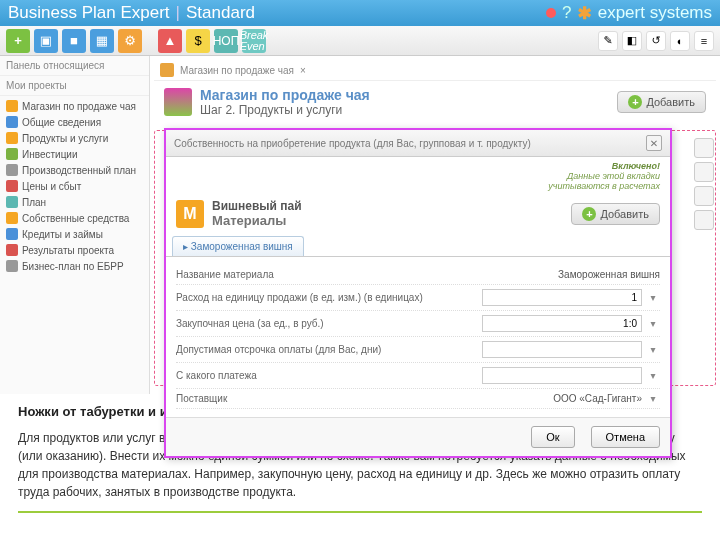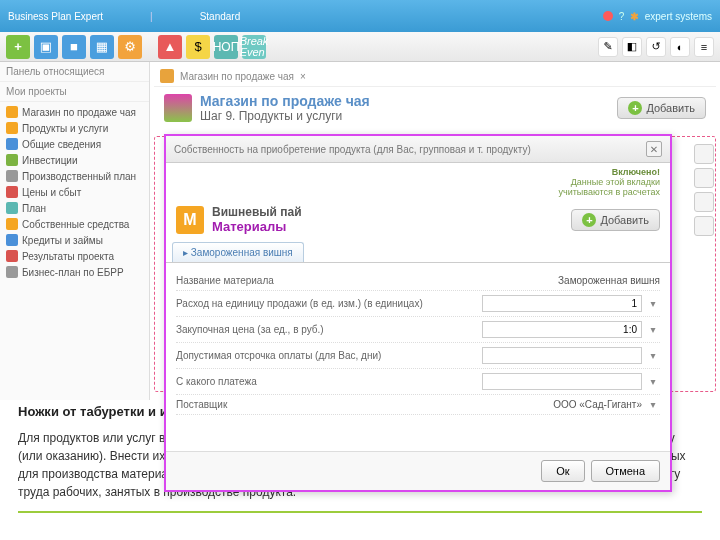--- a/index.html
+++ b/index.html
@@ -1,20 +1,20 @@
 <!DOCTYPE html>
 <html><head>
 <meta charset="utf-8">
 <style>
   * { margin: 0; padding: 0; box-sizing: border-box; }
   body { font-family: Arial, sans-serif; font-size: 11px; background: #fff; width: 720px; height: 540px; overflow: hidden; }
   
   .screenshot-area { width: 720px; height: 390px; position: relative; background: #f4f4f4; }
   
-  .title-bar { height: 32px; background: linear-gradient(#5bb5e8, #3a9bd4); display: flex; align-items: center; padding: 0 8px; color: #fff; font-size: 10px; gap: 41px; }
+  .title-bar { height: 26px; background: linear-gradient(#5bb5e8, #3a9bd4); display: flex; align-items: center; padding: 0 8px; color: #fff; font-size: 17px; }
   .title-bar .sep { margin: 0 6px; color: #cce; }
   .title-bar .right { margin-left: auto; display: flex; gap: 6px; align-items: center; }
   .title-bar .dot { width: 10px; height: 10px; border-radius: 50%; background: #ff5b5b; display: inline-block; }
   
   .toolbar-main { height: 30px; background: linear-gradient(#f8f8f8, #e8e8e8); border-bottom: 1px solid #ccc; display: flex; align-items: center; padding: 0 6px; gap: 4px; }
   .tb-btn { width: 24px; height: 24px; border-radius: 3px; display: flex; align-items: center; justify-content: center; font-size: 13px; cursor: pointer; }
   .tb-green { background: #7cc142; color: #fff; font-weight: bold; }
   .tb-blue { background: #4a9ede; color: #fff; }
   .tb-orange { background: #f2a33c; color: #fff; }
   .tb-red { background: #e85a5a; color: #fff; }
@@ -47,39 +47,39 @@
   .page-head .titles .t1 { font-size: 14px; font-weight: bold; color: #5a8fc7; }
   .page-head .titles .t2 { font-size: 12px; color: #666; }
   .add-btn { margin-left: auto; background: linear-gradient(#f5f5f5, #e0e0e0); border: 1px solid #bbb; border-radius: 4px; padding: 3px 10px; display: flex; align-items: center; gap: 4px; cursor: pointer; font-size: 11px; color: #555; }
   .add-btn .plus { width: 14px; height: 14px; background: #7cc142; border-radius: 50%; color: #fff; display: flex; align-items: center; justify-content: center; font-weight: bold; }
   
   .dashed-frame { position: absolute; left: 4px; right: 4px; top: 74px; bottom: 8px; border: 1.5px dashed #e85a8a; border-radius: 3px; pointer-events: none; z-index: 5; }
   
   .dialog { position: absolute; left: 14px; top: 72px; right: 48px; background: #fff; border: 2px solid #d946ef; box-shadow: 2px 2px 8px rgba(0,0,0,0.2); z-index: 10; }
   .dlg-title { background: linear-gradient(#f8f8f8, #e8e8e8); padding: 5px 8px; font-size: 10px; color: #777; border-bottom: 1px solid #ccc; display: flex; align-items: center; }
   .dlg-close { margin-left: auto; width: 16px; height: 16px; border: 1px solid #aaa; border-radius: 2px; background: #f4f4f4; display: flex; align-items: center; justify-content: center; cursor: pointer; font-size: 10px; }
-  .dlg-status { padding: 4px 10px; text-align: right; font-size: 9px; color: #7a9e4a; }
+  .dlg-status { padding: 4px 10px; text-align: right; font-size: 9px; color: #7a9e4a; font-style: italic; }
   .dlg-status b { color: #6b8e3c; }
   
   .dlg-head { display: flex; align-items: center; gap: 8px; padding: 4px 10px 8px; }
   .dlg-head .m-ic { width: 28px; height: 28px; background: #f5a623; border-radius: 3px; display: flex; align-items: center; justify-content: center; color: #fff; font-weight: bold; font-size: 16px; }
   .dlg-head .m-t1 { font-size: 12px; font-weight: bold; color: #555; }
-  .dlg-head .m-t2 { font-size: 13px; font-weight: bold; color: #a21caf; }
+  .dlg-head .m-t2 { font-size: 13px; font-weight: bold; color: #737373; }
   
   .tabs { display: flex; border-bottom: 1px solid #ccc; padding: 0 6px; align-items: flex-end; }
   .tab { padding: 4px 10px; font-size: 10px; color: #4a7db3; background: linear-gradient(#fff, #e8f0f8); border: 1px solid #b8cde0; border-bottom: none; border-radius: 3px 3px 0 0; margin-right: 3px; cursor: pointer; }
   
   .form { padding: 8px 10px; }
   .frow { display: flex; align-items: center; padding: 4px 0; border-bottom: 1px dotted #ddd; font-size: 10px; color: #666; }
   .frow .lbl { flex: 1; }
   .frow .val { width: 160px; border: 1px solid #ccc; padding: 2px 4px; font-size: 10px; background: #fff; text-align: right; }
   .frow .val-unit { width: 200px; text-align: right; color: #555; }
   .frow .arrow { margin-left: 4px; cursor: pointer; color: #888; width: 14px; text-align: center; }
   
-  .dlg-footer { padding: 8px 10px; display: flex; justify-content: flex-end; gap: 6px; background: #f8f8f8; border-top: 1px solid #ddd; margin-top: 28px; }
+  .dlg-footer { padding: 8px 10px; display: flex; justify-content: flex-end; gap: 16px; background: #f8f8f8; border-top: 1px solid #ddd; }
   .dlg-btn { padding: 4px 14px; border: 1px solid #aaa; border-radius: 3px; background: linear-gradient(#fff, #e8e8e8); font-size: 11px; cursor: pointer; }
   
   .right-mini { position: absolute; right: 6px; top: 82px; display: flex; flex-direction: column; gap: 4px; z-index: 3; }
   .mini-btn { width: 20px; height: 20px; border: 1px solid #ccc; border-radius: 3px; background: #f4f4f4; cursor: pointer; }
   
   .bottom-text { padding: 14px 18px 12px; width: 720px; }
   .bt-title { font-size: 13px; font-weight: bold; color: #222; margin-bottom: 10px; }
   .bt-body { font-size: 12px; color: #333; line-height: 1.5; }
   .green-line { height: 2px; background: #9ccc3c; margin-top: 10px; }
 </style>
@@ -121,26 +121,26 @@
   <div class="main-layout">
     <div class="sidebar">
       <div class="sb-header">Панель относящиеся</div>
       <div class="sb-header">Мои проекты</div>
       <div class="sb-section">
         <div class="sb-item">
             <span class="sb-icon ic-orange"></span>
             <span>Магазин по продаже чая</span>
           </div>
         <div class="sb-item">
+            <span class="sb-icon ic-blue"></span>
+            <span>Общие сведения</span>
+          </div>
+        <div class="sb-item">
             <span class="sb-icon ic-orange"></span>
             <span>Продукты и услуги</span>
-          </div>
-        <div class="sb-item">
-            <span class="sb-icon ic-blue"></span>
-            <span>Общие сведения</span>
           </div>
         <div class="sb-item">
             <span class="sb-icon ic-green"></span>
             <span>Инвестиции</span>
           </div>
         <div class="sb-item">
             <span class="sb-icon ic-gray"></span>
             <span>Производственный план</span>
           </div>
         <div class="sb-item">
@@ -174,21 +174,21 @@
       <div class="breadcrumb">
         <span class="bc-home"></span>
         <span>Магазин по продаже чая</span>
         <span>×</span>
       </div>
 
       <div class="page-head">
         <div class="thumb"></div>
         <div class="titles">
           <div class="t1">Магазин по продаже чая</div>
-          <div class="t2">Шаг 9. Продукты и услуги</div>
+          <div class="t2">Шаг 2. Продукты и услуги</div>
         </div>
         <div class="add-btn">
           <span class="plus">+</span>
           <span>Добавить</span>
         </div>
       </div>
 
       <div class="dashed-frame"></div>
 
       <div class="right-mini">

